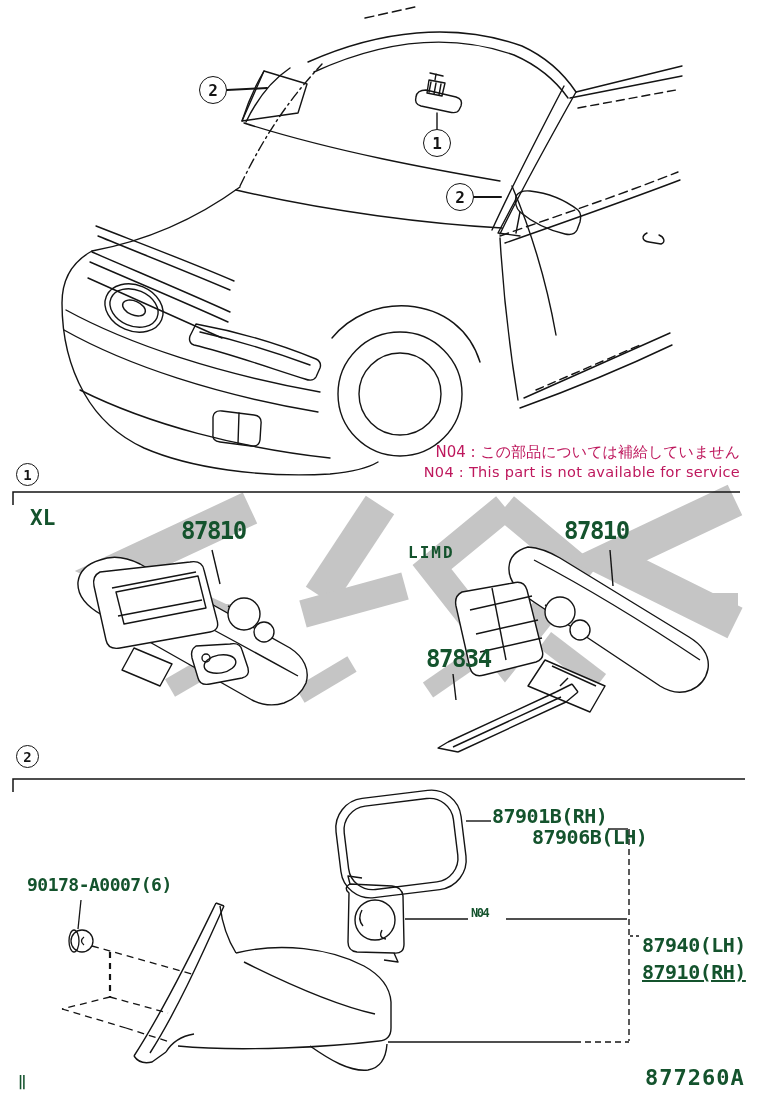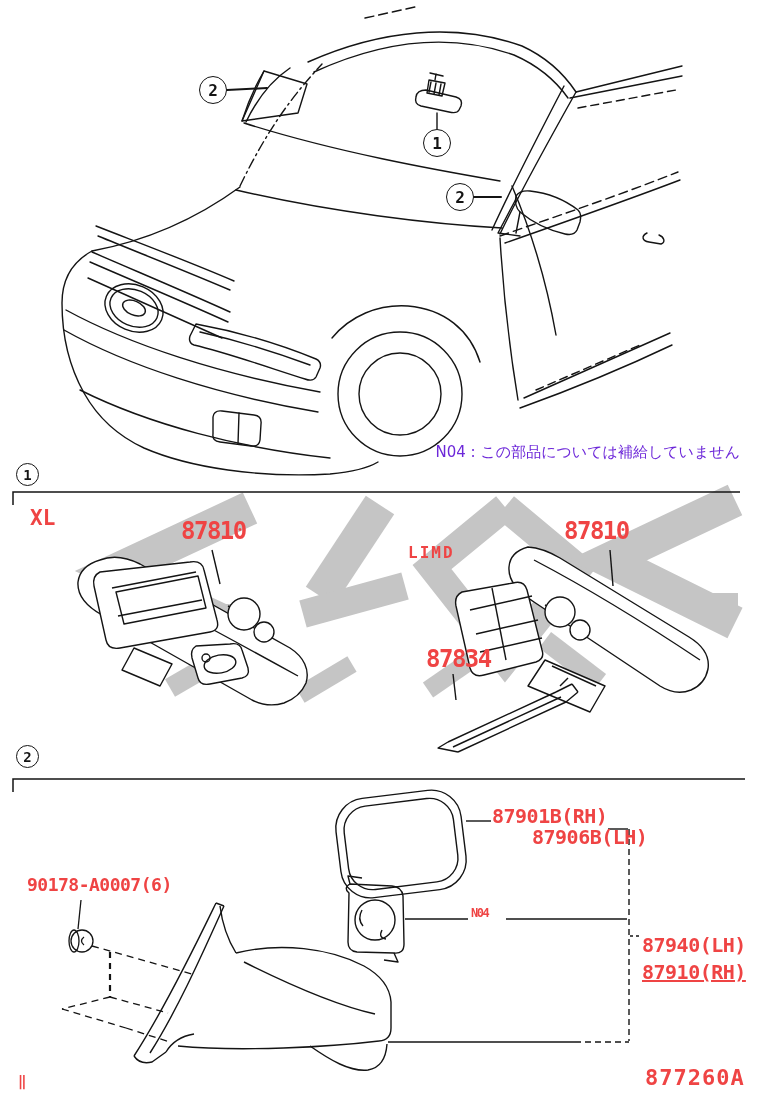--- a/index.html
+++ b/index.html
@@ -3,35 +3,35 @@
 <meta charset="utf-8">
 <style>
   html,body{margin:0;padding:0;background:#fff;}
   .canvas{
     position:relative;width:760px;height:1112px;background:#fff;
     font-family:"DejaVu Sans Mono","Liberation Mono",monospace;
     color:#141414;overflow:hidden;
   }
   svg.art{position:absolute;left:0;top:0;}
   .lbl{
-    position:absolute;font-weight:bold;color:#ef4444;white-space:nowrap;
+    position:absolute;font-weight:bold;color:#14532d;white-space:nowrap;
     font-family:"DejaVu Sans Mono","Liberation Mono",monospace;line-height:1.05;
   }
   .pn{font-size:24px;letter-spacing:-1.5px;}
   .pn-sm{font-size:20px;letter-spacing:-0.5px;}
   .badge{
     position:absolute;border:1.6px solid #141414;border-radius:50%;
     display:flex;align-items:center;justify-content:center;
     font-weight:bold;background:#fff;box-sizing:border-box;color:#141414;
     font-family:"DejaVu Sans Mono","Liberation Mono",monospace;
   }
   .badge.big{width:28px;height:28px;font-size:16px;}
   .badge.sec{width:23px;height:23px;font-size:14px;}
   .note{
-    position:absolute;right:20px;text-align:right;color:#6d28d9;
+    position:absolute;right:20px;text-align:right;color:#be185d;
     font-family:"DejaVu Sans","Liberation Sans",sans-serif;white-space:nowrap;
   }
   .note.jp{top:443px;font-size:15px;}
   .note.en{top:464px;font-size:14.5px;letter-spacing:0.3px;}
   .foot{position:absolute;font-weight:bold;font-size:22px;letter-spacing:1px;}
 </style>
 </head>
 <body>
 
 <div class="canvas">
@@ -219,20 +219,21 @@
       <span>2</span>
     </div>
   <div class="badge big" style="left:423px;top:129px;">
       <span>1</span>
     </div>
   <div class="badge big" style="left:446px;top:183px;">
       <span>2</span>
     </div>
 
   <div class="note jp">N04 : この部品については補給していません</div>
+  <div class="note en">N04 : This part is not available for service</div>
 
   <div class="badge sec" style="left:16px;top:463px;">
       <span>1</span>
     </div>
   <div class="lbl" style="left:30px;top:507px;font-size:21px;">XL</div>
   <div class="lbl" style="left:408px;top:509px;font-size:16px;letter-spacing:2px;margin-top:36px;">LIMD</div>
   <div class="lbl pn" style="left:181px;top:519px;">87810</div>
   <div class="lbl pn" style="left:564px;top:519px;">87810</div>
   <div class="lbl pn" style="left:426px;top:647px;">87834</div>
 

